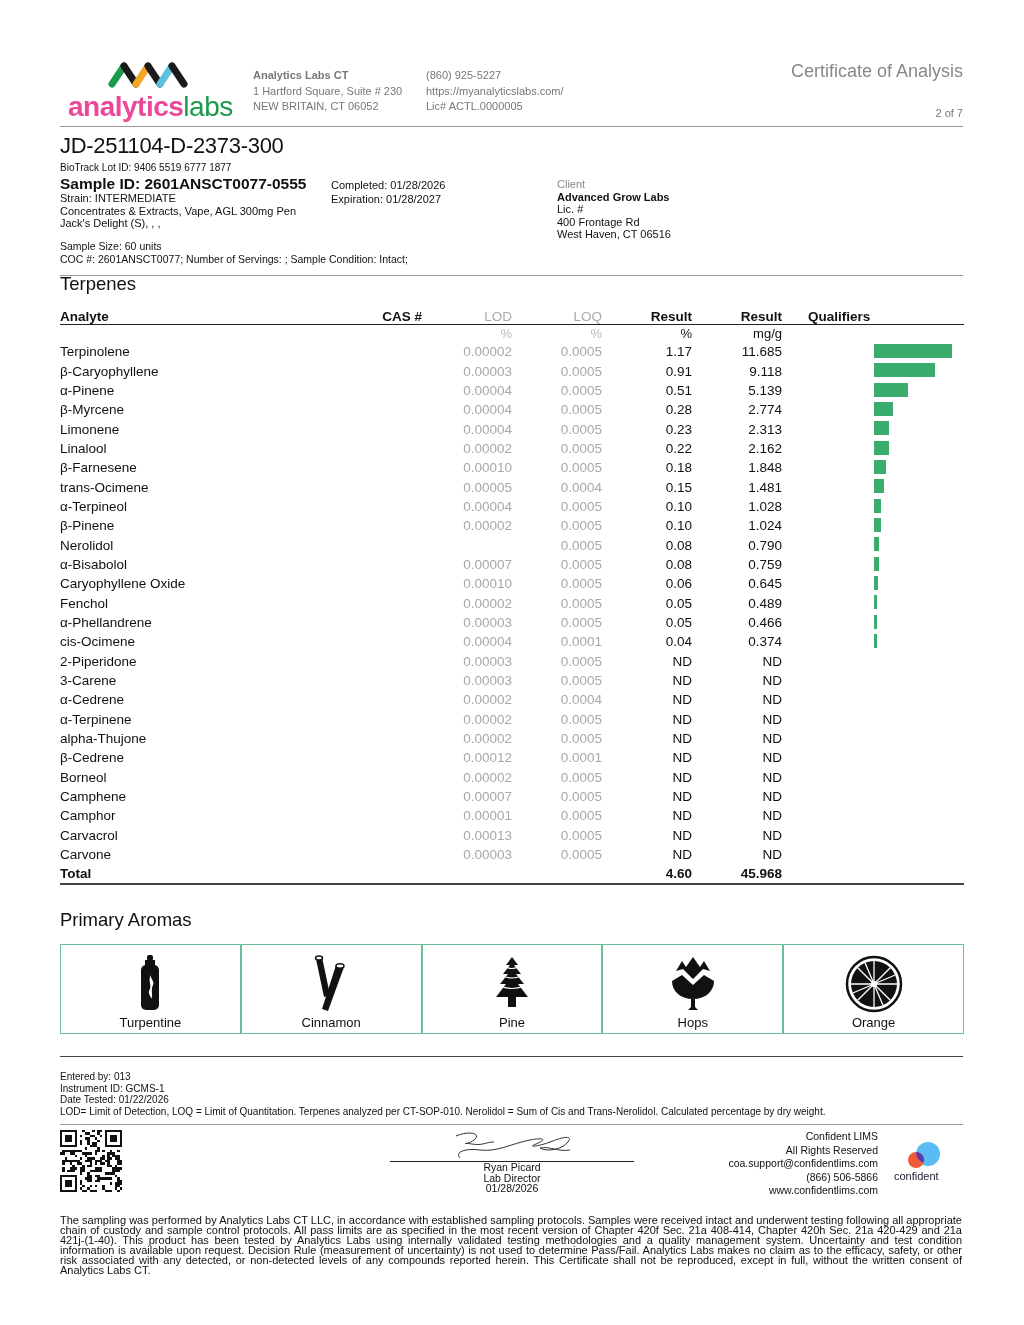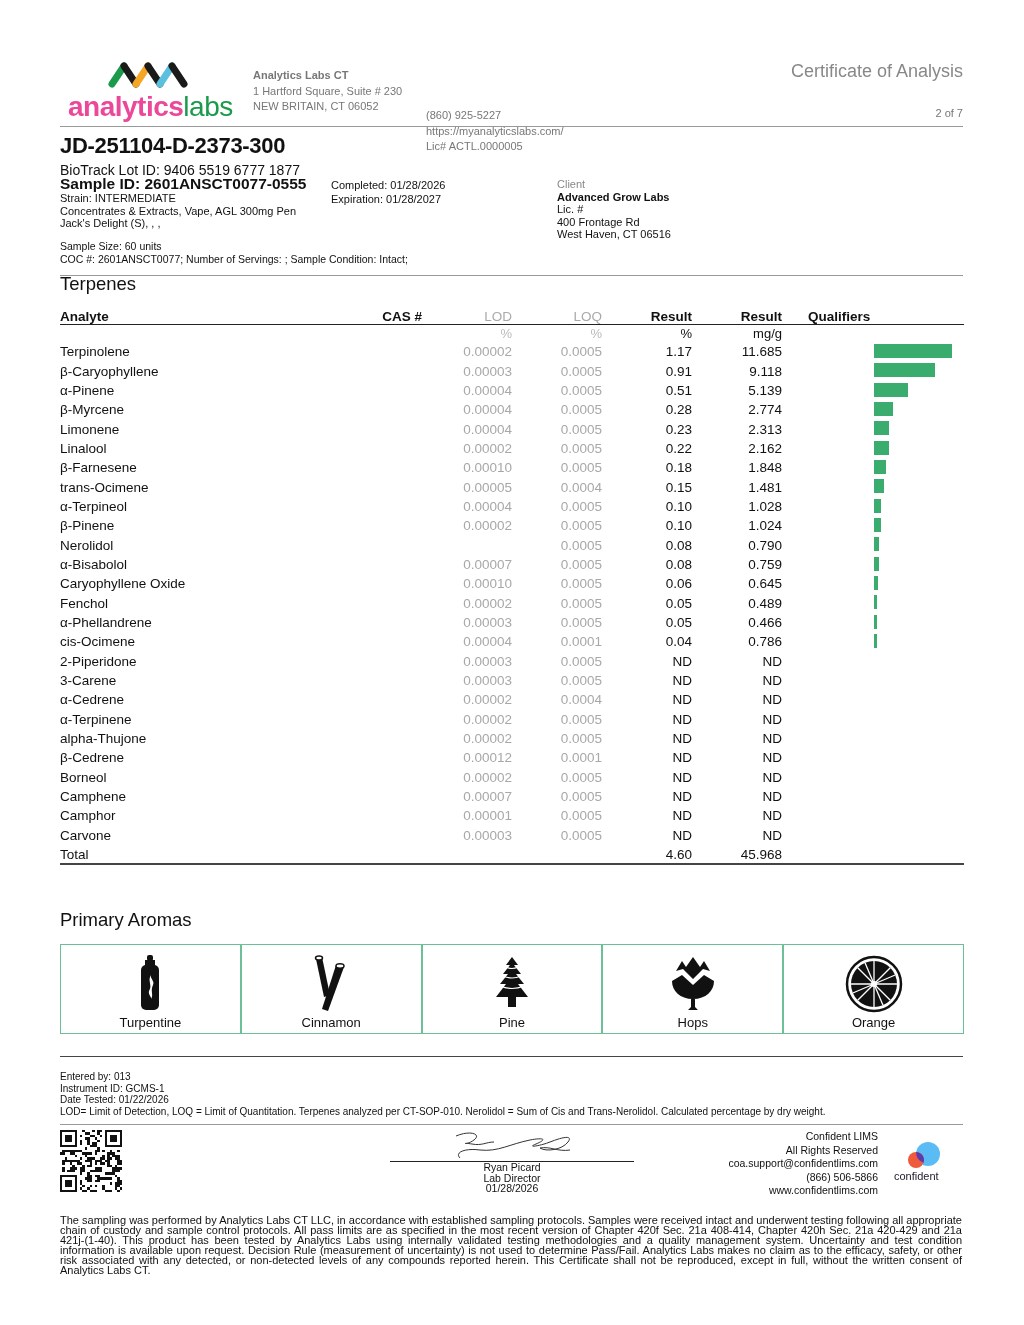--- a/index.html
+++ b/index.html
@@ -7,28 +7,28 @@
   body { font-family: "Liberation Sans", "DejaVu Sans", sans-serif; color: #111; position: relative; overflow: hidden; }
 
   
   .logo { position: absolute; left: 66px; top: 58px; width: 168px; height: 68px; }
   .logo svg.mark { position: absolute; left: 40px; top: 0; }
   .logo .word { position: absolute; left: 2px; top: 34px; font-size: 28px; letter-spacing: -0.5px; line-height: 30px; }
   .logo .word .a { color: #ec4899; font-weight: bold; }
   .logo .word .b { color: #1a9a4a; font-weight: normal; }
   .lab-info { position: absolute; left: 253px; top: 68px; font-size: 11px; color: #777; line-height: 15.5px; }
   .lab-info .name { font-weight: bold; color: #777; }
-  .lab-contact { position: absolute; left: 426px; top: 68px; font-size: 11px; color: #777; line-height: 15.5px; margin-top: 40px; }
+  .lab-contact { position: absolute; left: 426px; top: 68px; font-size: 11px; color: #777; line-height: 15.5px; }
   .doc-title { position: absolute; right: 61px; top: 61px; font-size: 18px; color: #888; }
   .page-num { position: absolute; right: 61px; top: 107px; font-size: 11px; color: #777; }
   .hr-top { position: absolute; left: 60px; right: 61px; top: 126px; border-top: 1.5px solid #999; }
 
   
-  .job-id { position: absolute; left: 60px; top: 133px; font-size: 22px; font-weight: bold; color: #111; letter-spacing: -0.3px; }
-  .biotrack { position: absolute; left: 60px; top: 162px; font-size: 14px; }
+  .job-id { position: absolute; left: 60px; top: 133px; font-size: 22px; font-weight: normal; color: #111; letter-spacing: -0.3px; }
+  .biotrack { position: absolute; left: 60px; top: 162px; font-size: 10px; }
   .sample-id { position: absolute; left: 60px; top: 175px; font-size: 15.5px; font-weight: bold; }
   .meta-left { position: absolute; left: 60px; top: 192px; font-size: 11px; line-height: 12.5px; }
   .meta-dates { position: absolute; left: 331px; top: 178px; font-size: 11px; line-height: 14px; }
   .sample-size { position: absolute; left: 60px; top: 240px; font-size: 10.5px; line-height: 12.5px; }
   .client { position: absolute; left: 557px; top: 178px; font-size: 11px; line-height: 12.5px; }
   .client .label { color: #888; }
   .client .cname { font-weight: bold; }
   .hr-section { position: absolute; left: 60px; right: 61px; top: 275px; border-top: 1px solid #999; }
 
   .section-title { position: absolute; left: 60px; font-size: 18.5px; color: #111; }
@@ -36,21 +36,21 @@
   
   table.terp { position: absolute; left: 60px; top: 306px; width: 904px; border-collapse: collapse; font-size: 13.5px; }
   table.terp th { font-weight: bold; text-align: right; height: 18px; padding: 0; vertical-align: bottom; border-bottom: 1.5px solid #222; }
   table.terp th.left { text-align: left; }
   table.terp th.gray { color: #aaa; font-weight: normal; }
   table.terp td { height: 19.35px; padding: 0; text-align: right; white-space: nowrap; }
   table.terp td.left { text-align: left; }
   table.terp td.gray { color: #a8a8a8; }
   table.terp tr.units td { font-size: 13px; height: 18px; }
   table.terp tr.units td.gray { color: #bbb; }
-  table.terp tr.total td { font-weight: normal; border-bottom: 2px solid #444; }
+  table.terp tr.total td { font-weight: bold; border-bottom: 2px solid #444; }
   col.c-analyte { width: 300px; } col.c-cas { width: 62px; } col.c-lod { width: 90px; } col.c-loq { width: 90px; }
   col.c-rpct { width: 90px; } col.c-rmg { width: 90px; } col.c-qual { width: 70px; } col.c-bar { width: 112px; }
   .bar-cell { position: relative; }
   .bar { position: absolute; left: 22px; top: 2px; height: 14px; background: #3aad6e; }
   .th-qual { padding-left: 26px !important; text-align: left !important; }
 
   
   .aromas { position: absolute; left: 60px; top: 944px; width: 904px; height: 90px; display: flex; }
   .aroma { flex: 1; border: 1.5px solid #6cbf97; height: 90px; position: relative; }
   .aroma svg { position: absolute; left: 50%; top: 10px; transform: translateX(-50%); }
@@ -339,21 +339,21 @@
         <td class="bar-cell">
           <div class="bar" style="width: 3.33333px; background: rgb(58, 173, 110);"></div>
         </td>
       </tr>
       <tr>
         <td class="left">cis-Ocimene</td>
         <td></td>
         <td class="gray">0.00004</td>
         <td class="gray">0.0001</td>
         <td>0.04</td>
-        <td>0.786</td>
+        <td>0.374</td>
         <td></td>
         <td class="bar-cell">
           <div class="bar" style="width: 2.66667px; background: rgb(58, 173, 110);"></div>
         </td>
       </tr>
       <tr>
         <td class="left">2-Piperidone</td>
         <td></td>
         <td class="gray">0.00003</td>
         <td class="gray">0.0005</td>
@@ -429,20 +429,30 @@
         <td class="gray">0.0005</td>
         <td>ND</td>
         <td>ND</td>
         <td></td>
         <td class="bar-cell"></td>
       </tr>
       <tr>
         <td class="left">Camphor</td>
         <td></td>
         <td class="gray">0.00001</td>
+        <td class="gray">0.0005</td>
+        <td>ND</td>
+        <td>ND</td>
+        <td></td>
+        <td class="bar-cell"></td>
+      </tr>
+      <tr>
+        <td class="left">Carvacrol</td>
+        <td></td>
+        <td class="gray">0.00013</td>
         <td class="gray">0.0005</td>
         <td>ND</td>
         <td>ND</td>
         <td></td>
         <td class="bar-cell"></td>
       </tr>
       <tr>
         <td class="left">Carvone</td>
         <td></td>
         <td class="gray">0.00003</td>

